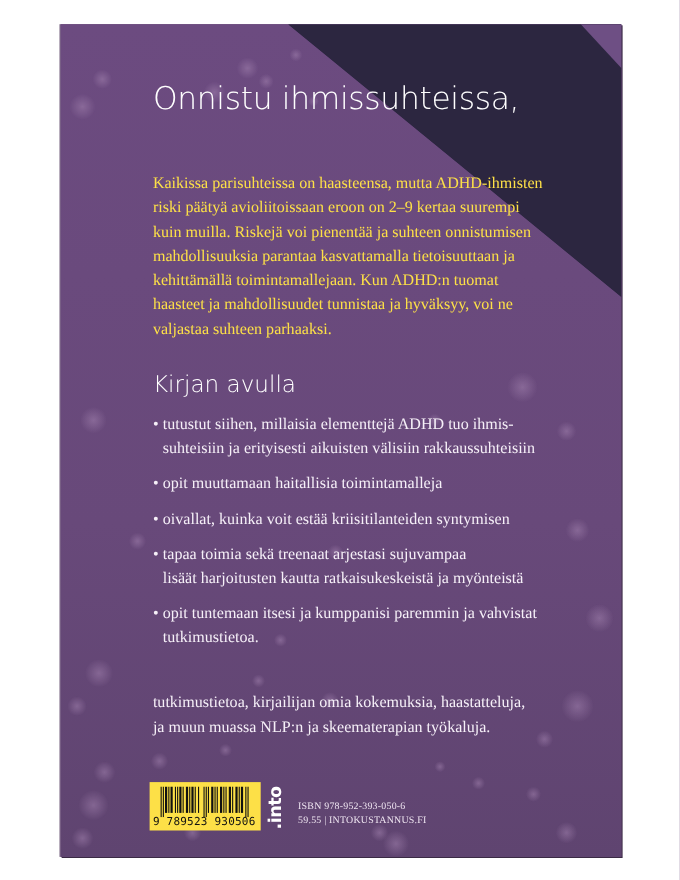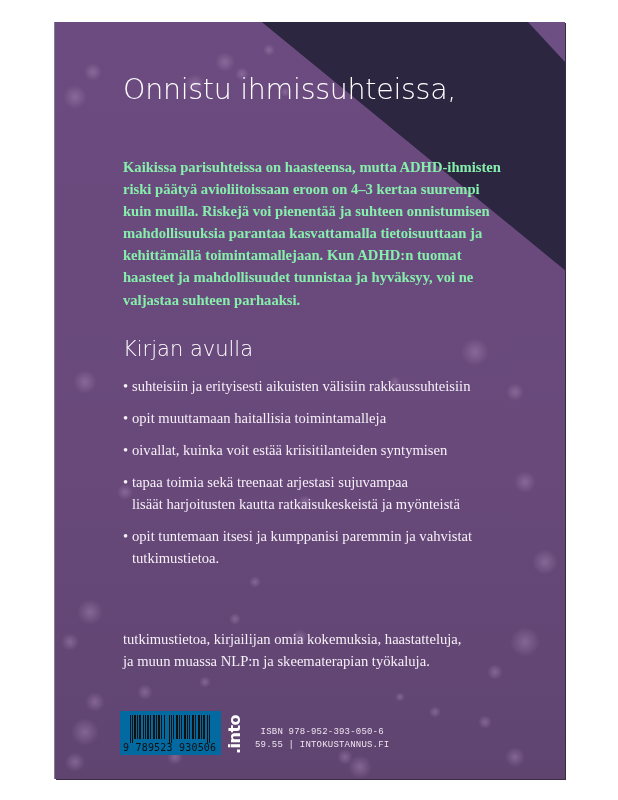--- a/index.html
+++ b/index.html
@@ -6,67 +6,67 @@
   body {
     width:618px; height:800px; background:#ffffff; position:relative; overflow:hidden;
     font-family:"Liberation Serif", serif;
   }
   .cover {
     position:absolute; left:55px; top:22px; width:510px; height:757px;
     background:#6a4a7d; overflow:hidden;
     box-shadow: 1px 1px 0 #3a2a44, -1px 0 0 #8a7a92;
   }
   .bg-svg { position:absolute; left:0; top:0; width:510px; height:757px; }
-  .content { position:absolute; left:0; top:0; width:510px; height:757px; color:#f4eef6;border-radius:14px; }
+  .content { position:absolute; left:16px; top:0; width:510px; height:757px; color:#f4eef6;border-radius:14px; }
   .title {
     position:absolute; left:68px; top:50px; width:420px;
     font-family:"DejaVu Sans", sans-serif; font-weight:300; font-size:28.5px; line-height:36px;
     color:#ffffff; letter-spacing:-0.3px; margin:0;
   }
   .title span { display:block; }
   .intro {
     position:absolute; left:68px; top:134px; width:400px;
-    font-size:14.6px; line-height:22.1px; margin:0; color:#86efac;font-weight:bold;
+    font-size:14.6px; line-height:22.1px; margin:0; color:#fde047;
   }
   .intro span { display:block; white-space:nowrap; }
   .subheading {
     position:absolute; left:68px; top:315px;
     font-family:"DejaVu Sans", sans-serif; font-weight:300; font-size:21px; color:#ffffff; margin:0;text-align:right;
   }
   .bullets { position:absolute; left:68px; top:353px; width:410px; margin:0; padding:0; list-style:none; }
   .bullets li {
     position:relative; padding-left:9px; font-size:14.6px; line-height:22px; margin-bottom:10px; color:#f6f0f8;
   }
   .bullets li .dot { position:absolute; left:0; top:0; }
   .bullets li span.line { display:block; white-space:nowrap; }
   .outro {
     position:absolute; left:68px; top:607px; width:410px;
     font-size:14.6px; line-height:21.5px; margin:0; color:#f6f0f8;
   }
   .outro span { display:block; white-space:nowrap; }
   .barcode {
-    position:absolute; left:65px; top:689px; width:101px; height:44px; background:#0369a1;
+    position:absolute; left:65px; top:689px; width:101px; height:44px; background:#fde047;
   }
   .barcode-bars { position:absolute; left:4px; top:4px; width:93px; height:28px; }
   .barcode-num {
     position:absolute; left:3px; bottom:2px; width:96px;
     font-family:"DejaVu Sans Mono", monospace; font-size:10px; color:#111; letter-spacing:0.2px;
     white-space:nowrap;
   }
   .publisher-logo {
     position:absolute; left:171px; top:689px; width:16px; height:44px;
     font-family:"DejaVu Sans", sans-serif; font-weight:bold; color:#ffffff; font-size:16px;
   }
   .publisher-logo span {
     position:absolute; left:-12px; top:14px; transform:rotate(-90deg); transform-origin:center; display:block;
     width:40px; text-align:center; letter-spacing:-0.5px;
   }
   .imprint {
     position:absolute; left:200px; top:704px;
-    font-family:Liberation Mono, monospace; font-size:9px; line-height:13px; color:#eee4f0;text-align:center;
+    font-family:Liberation Serif, serif; font-size:9px; line-height:13px; color:#eee4f0;
   }
   .imprint span { display:block; white-space:nowrap; letter-spacing:0.2px; }
 </style>
 </head>
 <body>
 
 <div class="cover">
   <svg class="bg-svg" viewBox="0 0 510 757" xmlns="http://www.w3.org/2000/svg">
     <defs>
       <radialGradient id="spot" cx="50%" cy="50%" r="50%">
@@ -124,33 +124,34 @@
     <polygon points="473,0 510,0 510,40" fill="#6e4f84"></polygon>
   </svg>
 
   <div class="content">
     <h1 class="title">
       <span>Onnistu ihmissuhteissa,</span>
     </h1>
 
     <p class="intro">
       <span>Kaikissa parisuhteissa on haasteensa, mutta ADHD-ihmisten</span>
-      <span>riski päätyä avioliitoissaan eroon on 4–3 kertaa suurempi</span>
+      <span>riski päätyä avioliitoissaan eroon on 2–9 kertaa suurempi</span>
       <span>kuin muilla. Riskejä voi pienentää ja suhteen onnistumisen</span>
       <span>mahdollisuuksia parantaa kasvattamalla tietoisuuttaan ja</span>
       <span>kehittämällä toimintamallejaan. Kun ADHD:n tuomat</span>
       <span>haasteet ja mahdollisuudet tunnistaa ja hyväksyy, voi ne</span>
       <span>valjastaa suhteen parhaaksi.</span>
     </p>
 
     <h2 class="subheading">Kirjan avulla</h2>
 
     <ul class="bullets">
       <li>
         <span class="dot">•</span>
+        <span class="line">tutustut siihen, millaisia elementtejä ADHD tuo ihmis-</span>
         <span class="line">suhteisiin ja erityisesti aikuisten välisiin rakkaussuhteisiin</span>
       </li>
       <li>
         <span class="dot">•</span>
         <span class="line">opit muuttamaan haitallisia toimintamalleja</span>
       </li>
       <li>
         <span class="dot">•</span>
         <span class="line">oivallat, kuinka voit estää kriisitilanteiden syntymisen</span>
       </li>

